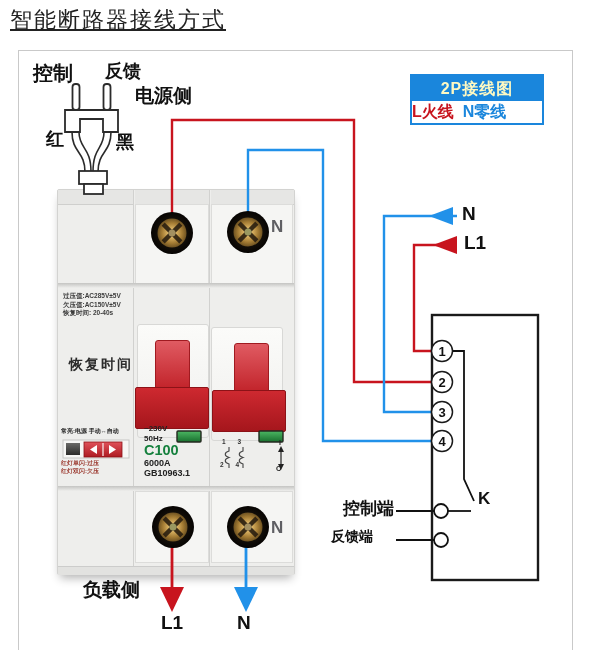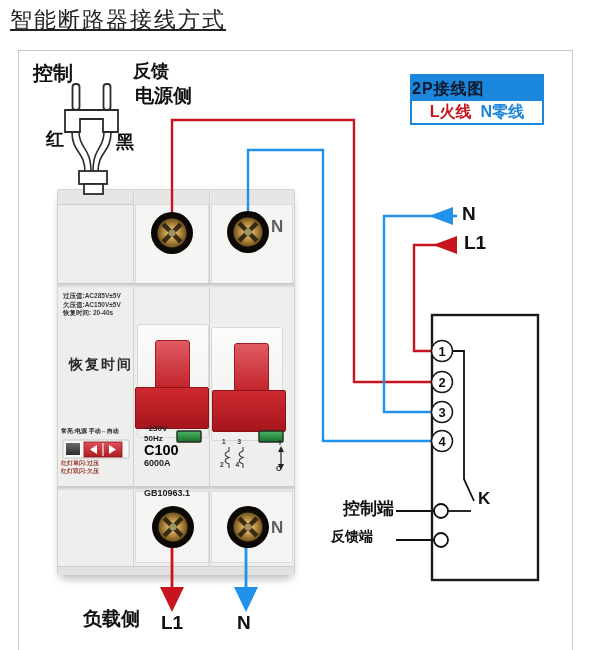--- a/index.html
+++ b/index.html
@@ -21,23 +21,23 @@
   .pframe{height:112px;width:70px;background:linear-gradient(#fbfbf9,#efefed);border:1px solid #d8d8d6;border-radius:3px;}
   .hnarrow{width:33px;height:47px;background:linear-gradient(#e05b62,#c2242b);border:1px solid #a01a20;border-radius:3px 3px 1px 1px;}
   .hwide{width:72px;height:40px;background:linear-gradient(#ce2930,#a5161c);border:1px solid #8c1217;border-radius:2px;}
   .bface{top:301px;height:70px;background:#f5f5f3;border:1px solid #dcdcda;}
   .botcap{left:0;top:376px;width:236px;height:8px;background:#e2e2e0;border-top:1px solid #cccccb;}
   .overlay{position:absolute;left:0;top:0;z-index:5;}
   .labels{position:absolute;left:0;top:0;width:600px;height:650px;z-index:6;pointer-events:none;}
   
   .badge{position:absolute;left:410px;top:74px;width:134px;height:51px;border:2px solid #1a86dc;
          box-sizing:border-box;background:#fff;z-index:6;}
-  .badge-head{height:25px;background:#1a86dc;color:#0f172a;font-weight:bold;font-size:16px;
-              line-height:25px;letter-spacing:1px;}
-  .badge-row{height:22px;display:flex;align-items:center;justify-content:center;gap:9px;
+  .badge-head{height:25px;background:#1a86dc;color:#fef9c3;font-weight:bold;font-size:16px;
+              text-align:center;line-height:25px;letter-spacing:1px;}
+  .badge-row{height:22px;display:flex;align-items:center;gap:9px;
              font-size:16px;font-weight:bold;}
   .c-live{color:#c8141e;} .c-neu{color:#1a86dc;}
   .tiny{font-weight:bold;color:#3c3c3c;}
 </style>
 </head>
 <body>
 
 <div class="stage">
 
   <div class="title">智能断路器接线方式</div>
@@ -210,53 +210,53 @@
   <div class="badge">
     <div class="badge-head">2P接线图</div>
     <div class="badge-row">
       <span class="c-live">L火线</span>
       <span class="c-neu">N零线</span>
     </div>
   </div>
 
   <div class="labels">
     <span class="lbl" style="left:33px;top:62px;font-size:20px;">控制</span>
-    <span class="lbl" style="left:105px;top:62px;font-size:18px;margin-left:28px;">反馈</span>
+    <span class="lbl" style="left:105px;top:62px;font-size:18px;">反馈</span>
     <span class="lbl" style="left:135px;top:86px;font-size:19px;">电源侧</span>
     <span class="lbl" style="left:46px;top:130px;font-size:18px;">红</span>
     <span class="lbl" style="left:116px;top:133px;font-size:18px;">黑</span>
 
     <span class="lbl" style="left:462px;top:204px;font-size:19px;">N</span>
     <span class="lbl" style="left:464px;top:233px;font-size:19px;">L1</span>
 
     <span class="lbl" style="left:343px;top:500px;font-size:17px;">控制端</span>
     <span class="lbl" style="left:331px;top:529px;font-size:14px;">反馈端</span>
     <span class="lbl" style="left:478px;top:490px;font-size:17px;">K</span>
 
-    <span class="lbl" style="left:83px;top:580px;font-size:19px;margin-top:29px;">负载侧</span>
+    <span class="lbl" style="left:83px;top:580px;font-size:19px;">负载侧</span>
     <span class="lbl" style="left:161px;top:613px;font-size:19px;">L1</span>
     <span class="lbl" style="left:237px;top:613px;font-size:19px;">N</span>
 
     <span class="lbl" style="left:271px;top:218px;font-size:17px;color:#5f5f63;">N</span>
     <span class="lbl" style="left:271px;top:519px;font-size:17px;color:#5f5f63;">N</span>
 
     <span class="lbl tiny" style="left:63px;top:292px;font-size:6.5px;">过压值:AC285V±5V</span>
     <span class="lbl tiny" style="left:63px;top:300.5px;font-size:6.5px;">欠压值:AC150V±5V</span>
     <span class="lbl tiny" style="left:63px;top:309px;font-size:6.5px;">恢复时间: 20-40s</span>
     <span class="lbl" style="left:69px;top:357px;font-size:14px;letter-spacing:2px;color:#2b2b2b;">恢复时间</span>
 
     <span class="lbl tiny" style="left:61px;top:428px;font-size:6px;color:#222;">常亮:电源  手动↔自动</span>
     <span class="lbl tiny" style="left:61px;top:460px;font-size:6px;color:#9c3a30;">红灯单闪:过压</span>
     <span class="lbl tiny" style="left:61px;top:468px;font-size:6px;color:#9c3a30;">红灯双闪:欠压</span>
 
     <span class="lbl" style="left:144px;top:425px;font-size:8px;color:#222;">~230V</span>
     <span class="lbl" style="left:144px;top:435px;font-size:8px;color:#222;">50Hz</span>
-    <span class="lbl" style="left:144px;top:443px;font-size:14.5px;color:#000000;">C100</span>
+    <span class="lbl" style="left:144px;top:443px;font-size:14.5px;color:#15803d;">C100</span>
     <span class="lbl" style="left:144px;top:459px;font-size:9px;color:#222;">6000A</span>
-    <span class="lbl" style="left:144px;top:469px;font-size:9px;color:#222;margin-top:20px;">GB10963.1</span>
+    <span class="lbl" style="left:144px;top:469px;font-size:9px;color:#222;">GB10963.1</span>
 
     <span class="lbl" style="left:222px;top:438px;font-size:6.5px;color:#333;letter-spacing:5px;">1 3</span>
     <span class="lbl" style="left:220px;top:461px;font-size:6.5px;color:#333;letter-spacing:5px;">2 4</span>
     <span class="lbl" style="left:279px;top:439px;font-size:7px;color:#222;">I</span>
     <span class="lbl" style="left:276px;top:465px;font-size:7px;color:#222;">O</span>
   </div>
 
 </div>
 
 </body></html>

